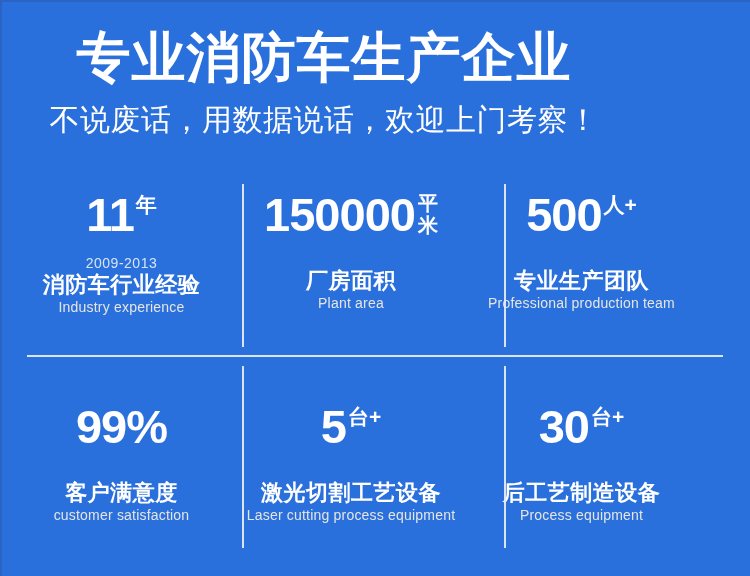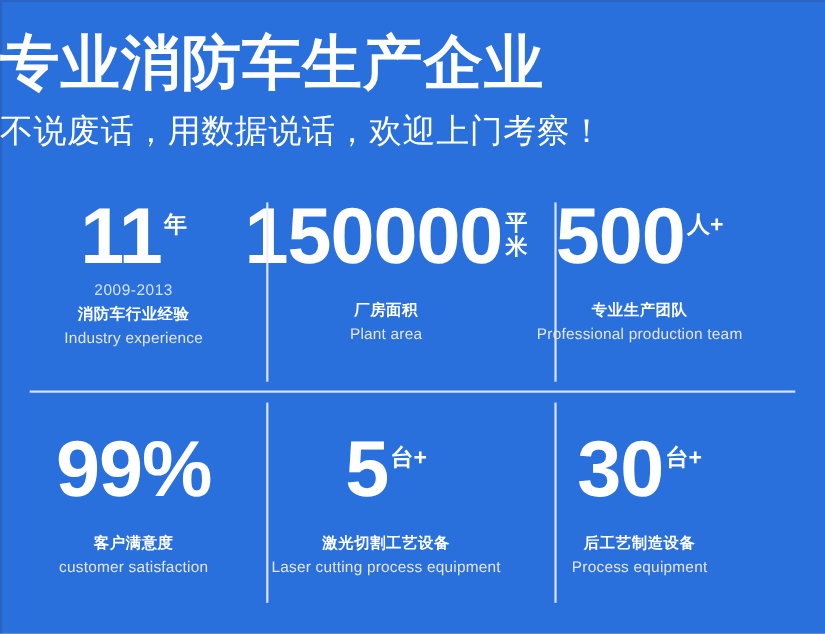--- a/index.html
+++ b/index.html
@@ -28,20 +28,21 @@
     border-top: 2px solid #2b63c4;
     pointer-events: none;
   }
 
   
   .header {
     position: absolute;
     left: 0;
     top: 26px;
     width: 648px;
+    text-align: center;
   }
   .title {
     color: #ffffff;
     font-size: 54px;
     font-weight: bold;
     line-height: 62px;
     letter-spacing: 1px;
     white-space: nowrap;
   }
   .subtitle {
@@ -82,21 +83,21 @@
   .cell-c { width: 245px; }
 
   .value-line {
     display: flex;
     align-items: flex-start;
     justify-content: center;
     height: 72px;
   }
   .big-num {
     color: #ffffff;
-    font-size: 72px;
+    font-size: 47px;
     font-weight: bold;
     line-height: 70px;
     letter-spacing: -1px;
   }
   .unit-sup {
     color: #ffffff;
     font-size: 21px;
     font-weight: bold;
     line-height: 21px;
     padding-top: 14px;
@@ -116,21 +117,21 @@
   }
   .year-range {
     color: #d6e3f7;
     font-size: 14px;
     line-height: 18px;
     margin-top: 2px;
     letter-spacing: 0.5px;
   }
   .label-cn {
     color: #ffffff;
-    font-size: 14px;
+    font-size: 22px;
     font-weight: bold;
     line-height: 22px;
     margin-top: 2px;
     letter-spacing: 0.5px;
   }
   .label-en {
     color: #e5e5e5;
     font-size: 14px;
     font-weight: normal;
     line-height: 19px;

